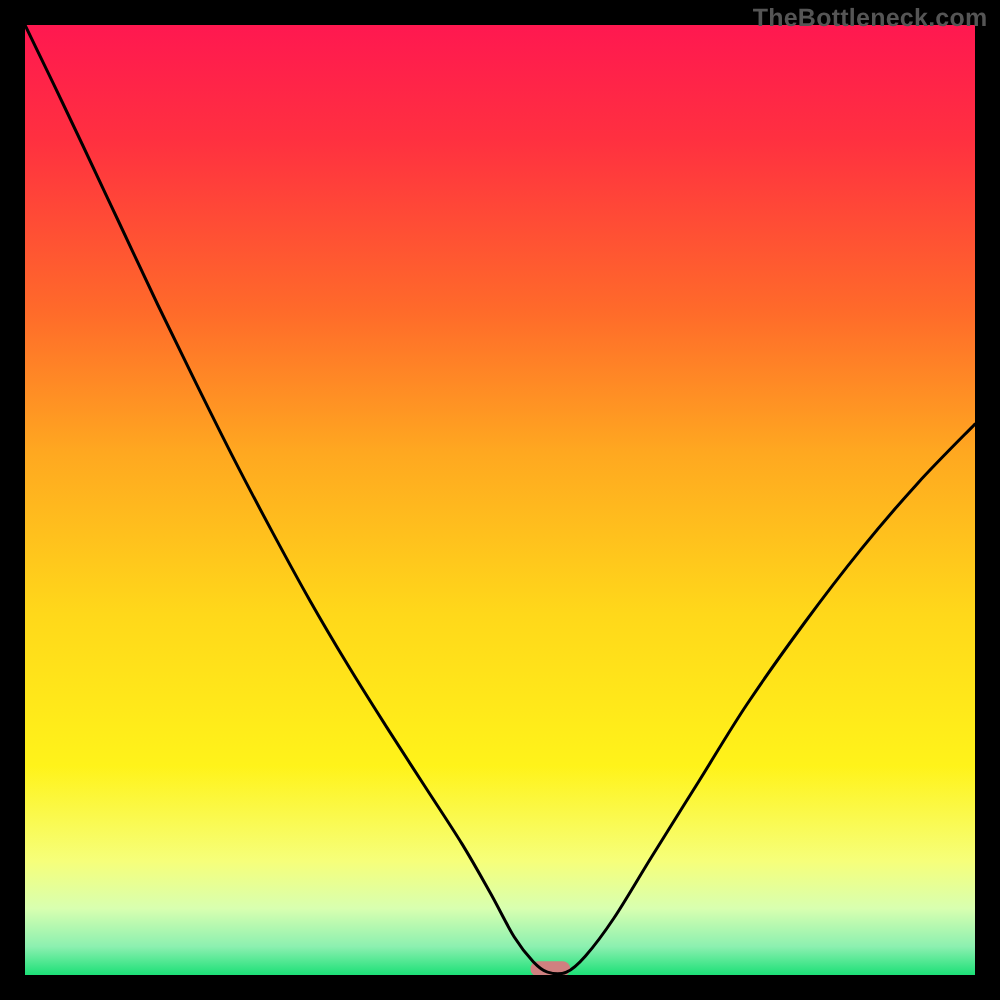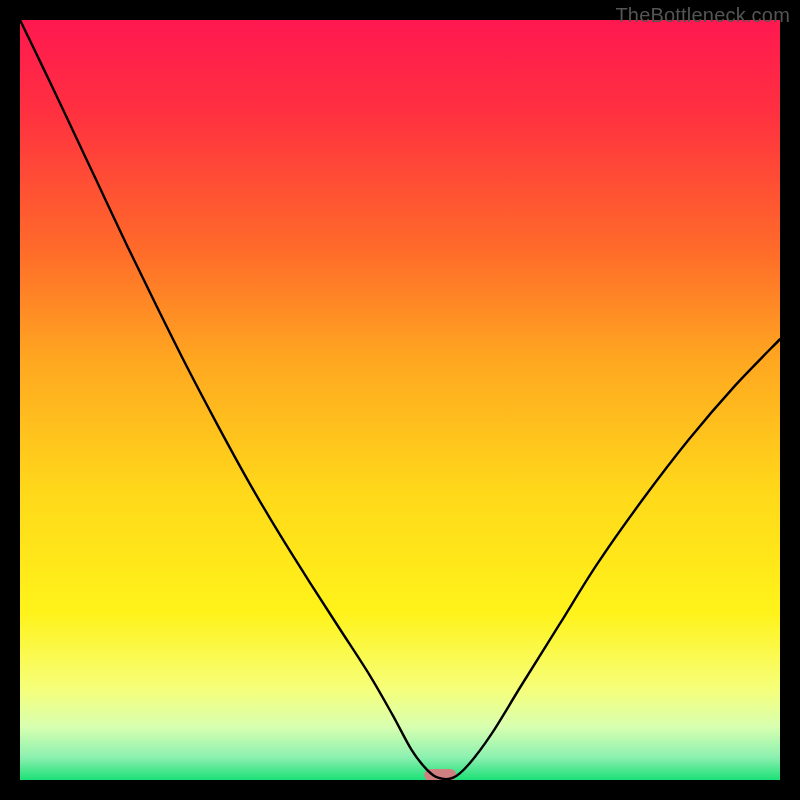--- a/index.html
+++ b/index.html
@@ -16,21 +16,21 @@
     width: 800px;
     height: 800px;
     background: #000;
   }
   .watermark {
     position: absolute;
     top: 4px;
     right: 10px;
     color: #555;
     font-size: 20px;
-    font-weight: 400;
+    font-weight: 700;
     letter-spacing: 0.2px;
     z-index: 30;
     user-select: none;
   }
   .plot {
     position: absolute;
     left: 20px;
     top: 20px;
     width: 760px;
     height: 760px;

